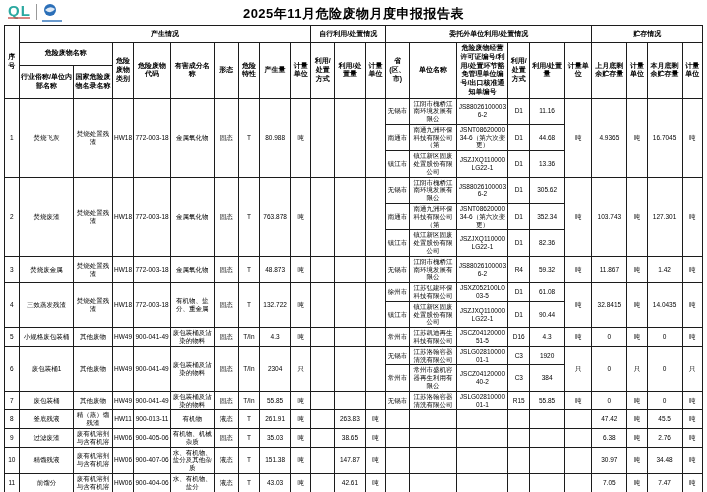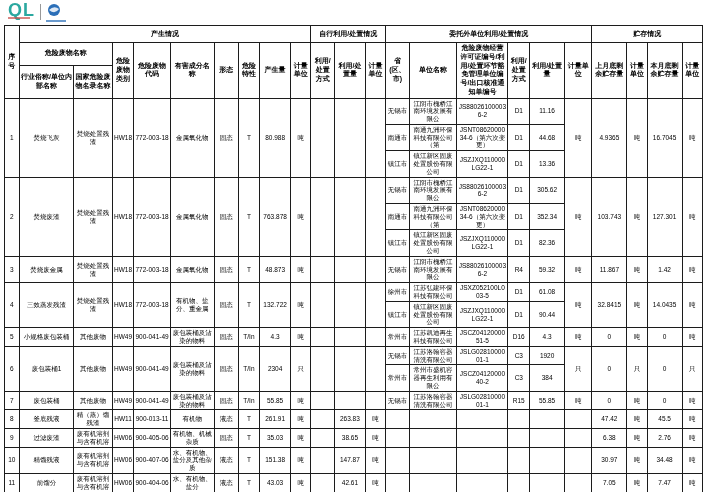--- a/index.html
+++ b/index.html
@@ -8,21 +8,21 @@
     font-family:"Liberation Sans","DejaVu Sans",sans-serif;color:#000;
     overflow:hidden;box-sizing:border-box;
   }
   
   .titlebar{position:relative;height:24px;}
   .page-title{
     position:absolute;left:0;right:0;top:5px;text-align:center;
     font-size:13px;font-weight:bold;letter-spacing:.5px;
   }
   .logo{position:absolute;left:8px;top:2px;display:flex;align-items:center;gap:5px;height:20px;}
-  .logo-ql{font-size:18px;font-weight:bold;color:#2ba8a0;letter-spacing:1px;line-height:11px;}
+  .logo-ql{font-size:15px;font-weight:bold;color:#2ba8a0;letter-spacing:1px;line-height:11px;}
   .logo-sub{width:22px;height:2px;background:#c9534f;opacity:.7;margin-top:1px;}
   .logo-div{width:1px;height:16px;background:#999;}
   .logo-mark svg{display:block;}
   .logo-sub2{width:20px;height:2px;background:#2b6fb8;opacity:.7;margin-top:1px;}
   
   table.grid{
     width:699px;margin:1px 4px 0 4px;border-collapse:collapse;table-layout:fixed;
   }
   table.grid th,table.grid td{
     border:1px solid #1c1c1c;text-align:center;vertical-align:middle;
@@ -47,20 +47,21 @@
       </div>
       <div class="logo-div"></div>
       <div class="logo-mark">
         <svg width="16" height="16" viewBox="0 0 16 16">
           <circle cx="8" cy="7" r="6" fill="#2b6fb8"></circle>
           <path d="M3 7 q5 -5 10 -1 q-4 6 -10 1" fill="#ffffff" opacity="0.85"></path>
         </svg>
         <div class="logo-sub2"></div>
       </div>
     </div>
+    <div class="page-title">2025年11月危险废物月度申报报告表</div>
   </div>
 
   <table class="grid">
     <colgroup>
       <col style="width:2.1%">
         <col style="width:7.8%">
         <col style="width:5.5%">
         <col style="width:3.1%">
       <col style="width:5.2%">
         <col style="width:6.3%">

